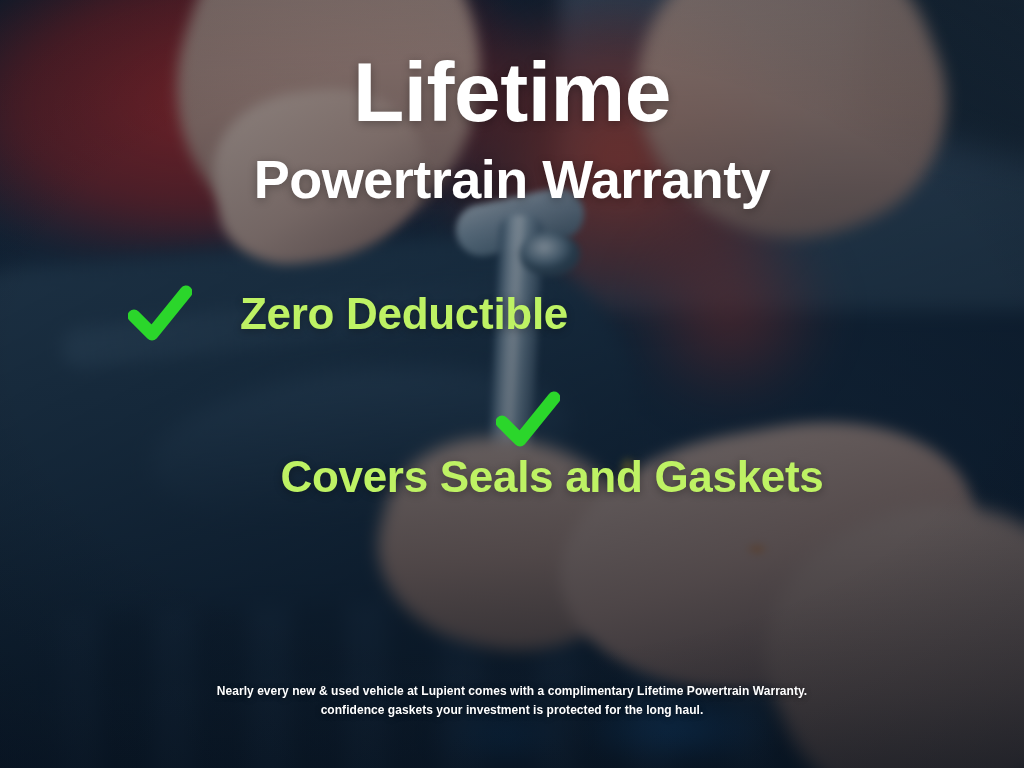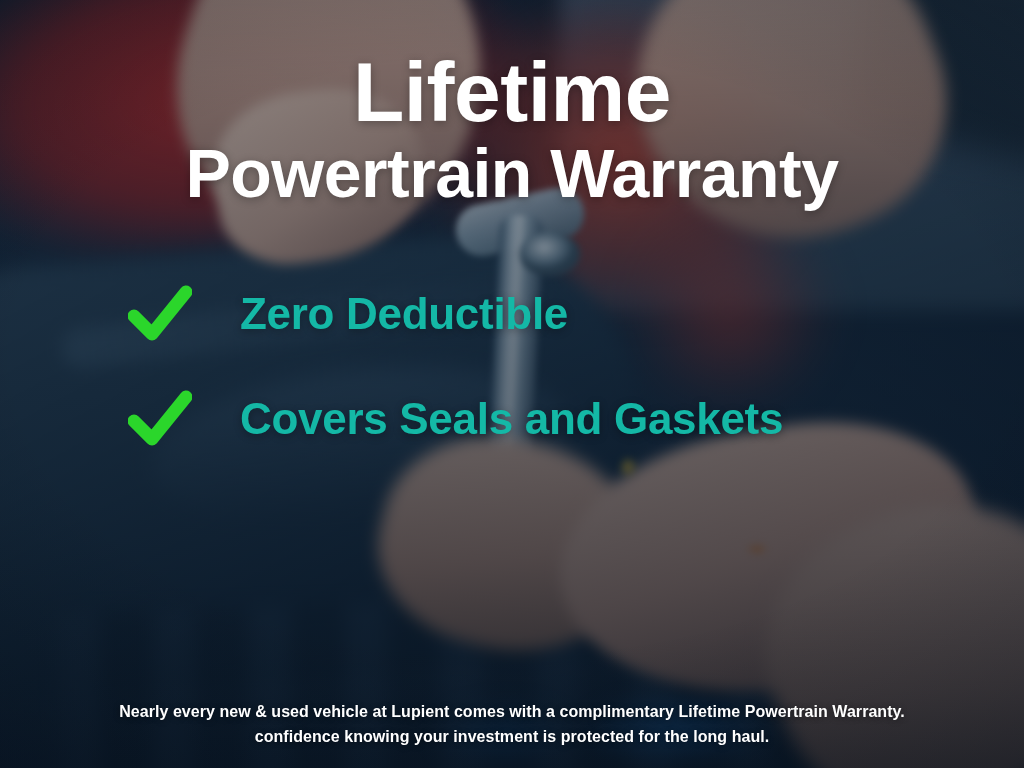--- a/index.html
+++ b/index.html
@@ -221,58 +221,58 @@
     letter-spacing:-0.5px;
     line-height:0.97;
     text-shadow:0 2px 10px rgba(0,0,0,.30);
   }
   .headline .hl-line1{
     display:block;
     font-size:84px;
   }
   .headline .hl-line2{
     display:block;
-    font-size:68px;
-    margin-top:8px;
+    font-size:54px;
+    margin-top:20px;
   }
 
   .features{
     position:absolute;
     left:128px; top:283px;
     width:800px;
   }
   .feature{
     display:flex;
     align-items:center;
     height:62px;
     margin-bottom:43px;
   }
-  .feature:last-child{ margin-bottom:12px; }
+  .feature:last-child{ margin-bottom:12px;flex-direction:column; }
 
   .check-icon{
     width:64px; height:60px;
     flex:0 0 64px;
     display:block;
   }
   .feature-label{
     margin-left:48px;
-    color:#14b8a6;
+    color:#bef264;
     font-size:44px;
     font-weight:700;
     letter-spacing:-0.3px;
     white-space:nowrap;
     text-shadow:0 2px 9px rgba(0,0,0,.32);
   }
 
   .footnote{
     position:absolute;
-    left:0; right:0; bottom:18px;
+    left:0; right:0; bottom:48px;
     text-align:center;
     color:#ffffff;
-    font-size:16px;
+    font-size:12px;
     font-weight:700;
     line-height:1.60;
     letter-spacing:0.05px;
     padding:0 22px;
     text-shadow:0 1px 6px rgba(0,0,0,.45);
   }
   .footnote p{ margin:0; }
 </style>
 </head>
 <body>
@@ -329,17 +329,17 @@
         <svg class="check-icon" viewBox="0 0 64 60">
           <path d="M6 32 L24 50 L58 8" fill="none" stroke="#2BD62B" stroke-width="13" stroke-linecap="round" stroke-linejoin="round"></path>
         </svg>
         <span class="feature-label">Covers Seals and Gaskets</span>
       </li>
 
     </ul>
 
     <div class="footnote">
       <p>Nearly every new &amp; used vehicle at Lupient comes with a complimentary Lifetime Powertrain Warranty.</p>
-      <p>confidence knowing your investment is protected for the long haul.</p>
+      <p>confidence gaskets your investment is protected for the long haul.</p>
     </div>
 
   </div>
 </div>
 
 </body></html>

